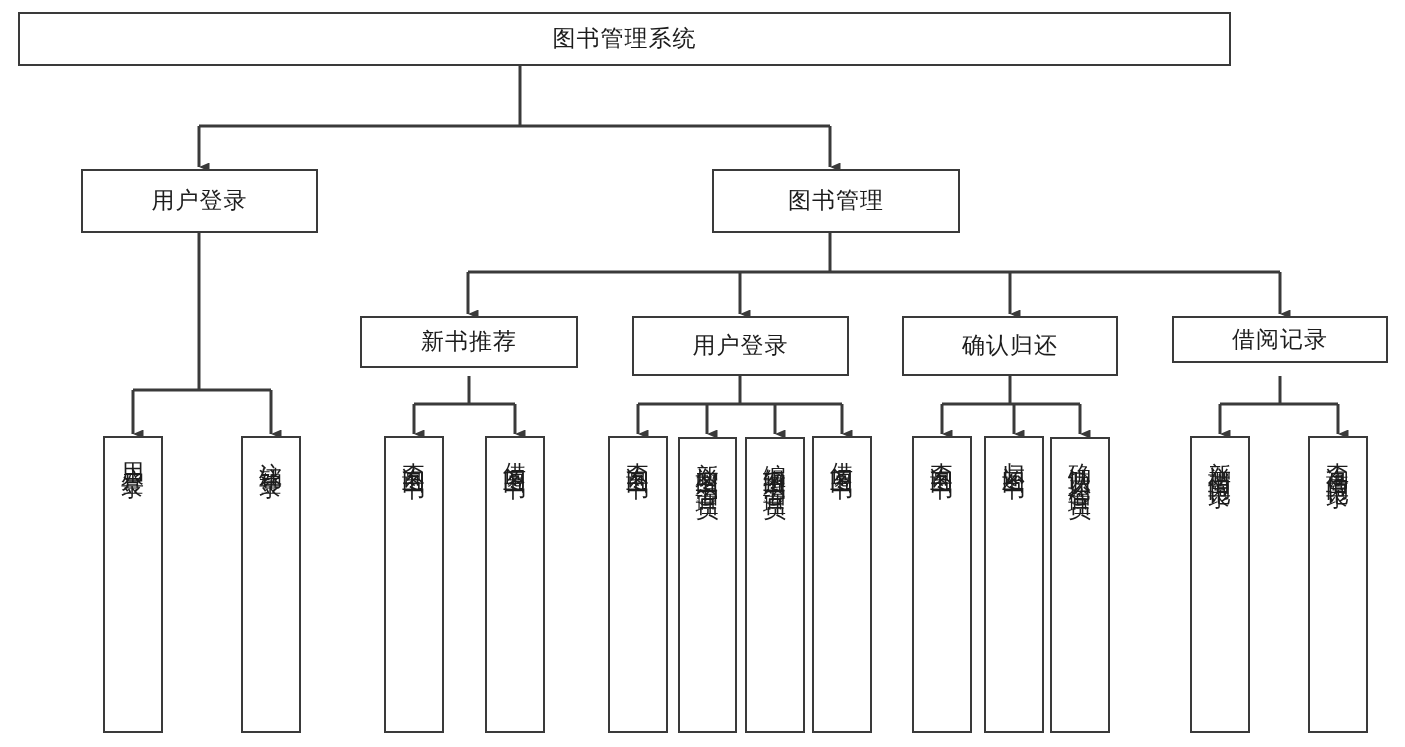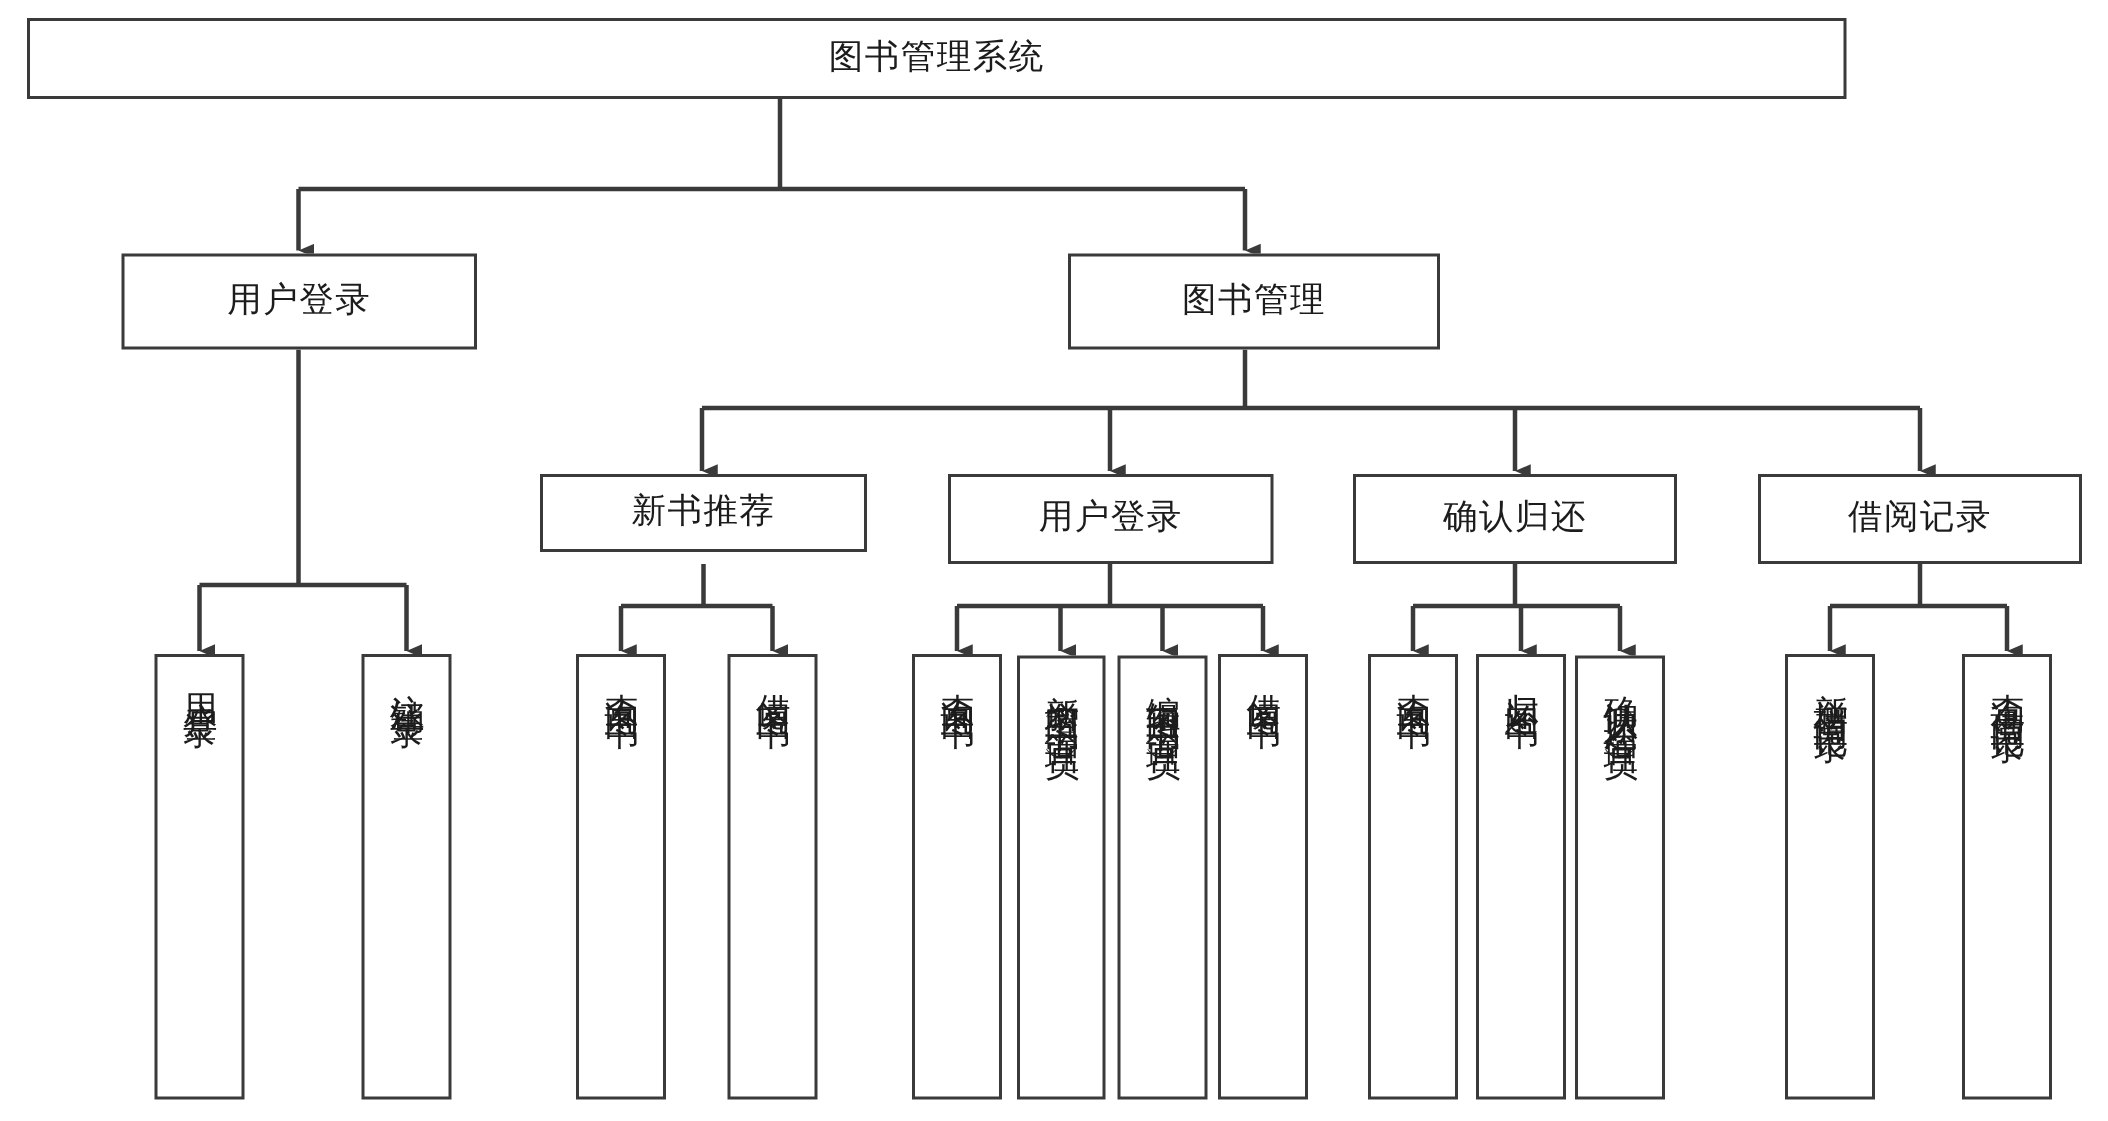--- a/index.html
+++ b/index.html
@@ -129,21 +129,21 @@
       </div>
       <div class="node-box horizontal" style="left: 360px; top: 316px; width: 218px; height: 52px;">
         <span class="node-label">新书推荐</span>
       </div>
       <div class="node-box horizontal" style="left: 632px; top: 316px; width: 217px; height: 60px;">
         <span class="node-label">用户登录</span>
       </div>
       <div class="node-box horizontal" style="left: 902px; top: 316px; width: 216px; height: 60px;">
         <span class="node-label">确认归还</span>
       </div>
-      <div class="node-box horizontal" style="left: 1172px; top: 316px; width: 216px; height: 60px;">
+      <div class="node-box horizontal" style="left: 1172px; top: 316px; width: 216px; height: 47px;">
         <span class="node-label">借阅记录</span>
       </div>
       <div class="node-box vertical" style="left: 103px; top: 436px; width: 60px; height: 297px;">
         <span class="node-label">用户登录</span>
       </div>
       <div class="node-box vertical" style="left: 241px; top: 436px; width: 60px; height: 297px;">
         <span class="node-label">注销登录</span>
       </div>
       <div class="node-box vertical" style="left: 384px; top: 436px; width: 60px; height: 297px;">
         <span class="node-label">查询图书</span>

